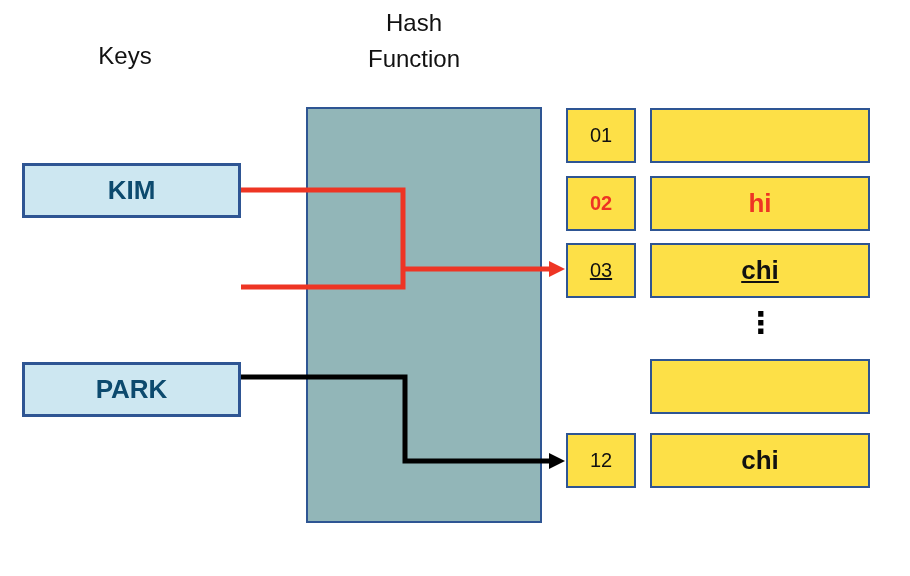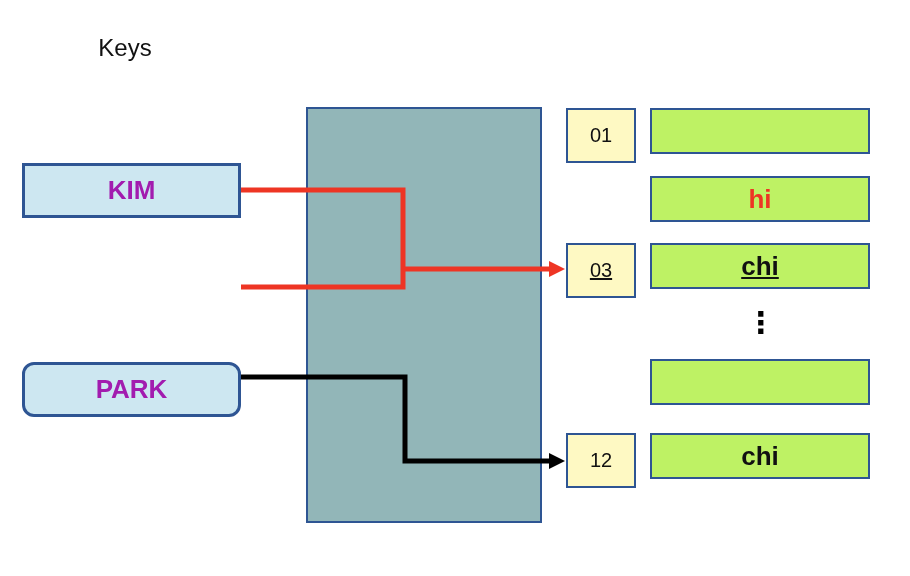--- a/index.html
+++ b/index.html
@@ -14,71 +14,71 @@
     overflow: hidden;
   }
 
   .header {
     position: absolute;
     text-align: center;
     font-size: 24px;
     color: #111111;
     line-height: 36px;
   }
-  .header.keys    { left: 40px;  top: 30px; width: 170px; }
+  .header.keys    { left: 40px;  top: 38px; width: 170px; }
   .header.hash    { left: 331px; top: 5px;  width: 166px; white-space: pre-line; }
   .header.buckets { left: 690px; top: 26px; width: 152px; }
 
   .keybox {
     position: absolute;
     left: 22px;
     width: 219px;
     height: 55px;
     background: #cde7f1;
     border: 3px solid #2e5593;
     display: flex;
     align-items: center;
     justify-content: center;
     font-size: 26px;
     font-weight: bold;
-    color: #a21caf;
+    color: #0c4a6e;
   }
   .keybox.kim  { top: 163px; }
   .keybox.lee  { top: 260px; }
-  .keybox.park { top: 362px; border-radius: 12px; }
+  .keybox.park { top: 362px; }
 
   .hashbox {
     position: absolute;
     left: 306px;
     top: 107px;
     width: 236px;
     height: 416px;
     background: #92b6b8;
     border: 2.5px solid #2e5593;
   }
 
   .idxbox {
     position: absolute;
     left: 566px;
     width: 70px;
     height: 55px;
-    background: #fef9c3;
+    background: #fde047;
     border: 2.5px solid #2e5593;
     display: flex;
     align-items: center;
     justify-content: center;
     font-size: 20px;
     color: #111111;
   }
   .bucket {
     position: absolute;
     left: 650px;
     width: 220px;
-    height: 46px;
-    background: #bef264;
+    height: 55px;
+    background: #fde047;
     border: 2.5px solid #2e5593;
     display: flex;
     align-items: center;
     justify-content: center;
     font-size: 26px;
     font-weight: bold;
     color: #111111;
   }
   .row-0 { top: 108px; }
   .row-1 { top: 176px; }
@@ -109,32 +109,37 @@
     height: 576px;
     pointer-events: none;
   }
 </style>
 </head>
 <body>
 
 <div class="canvas">
 
   <div class="header keys">Keys</div>
+  <div class="header hash">Hash
+Function</div>
 
   <div class="keybox kim">
     <span>KIM</span>
   </div>
   <div class="keybox park">
     <span>PARK</span>
   </div>
 
   <div class="hashbox"></div>
 
   <div class="idxbox row-0">
     <span>01</span>
+  </div>
+  <div class="idxbox row-1">
+    <span class="red-text">02</span>
   </div>
   <div class="idxbox row-2">
     <span>03</span>
   </div>
   <div class="idxbox row-4">
     <span>12</span>
   </div>
 
   <div class="bucket row-0">
     <span></span>

